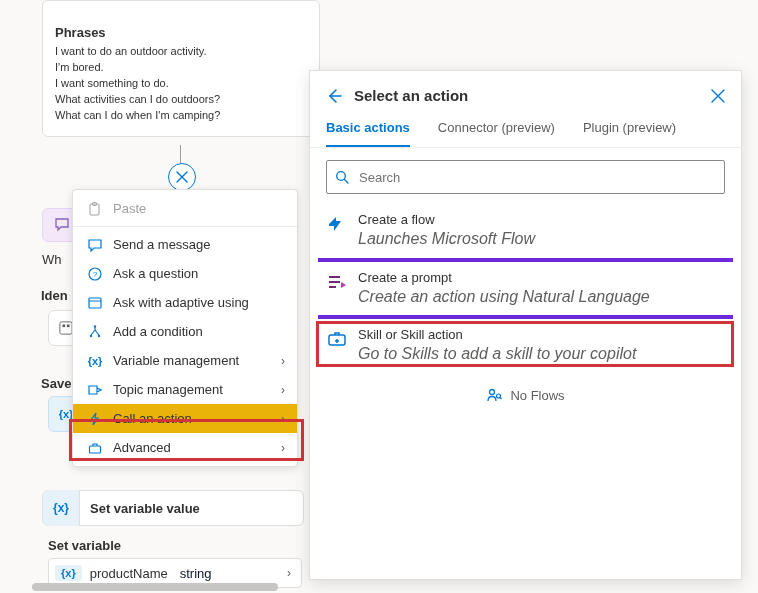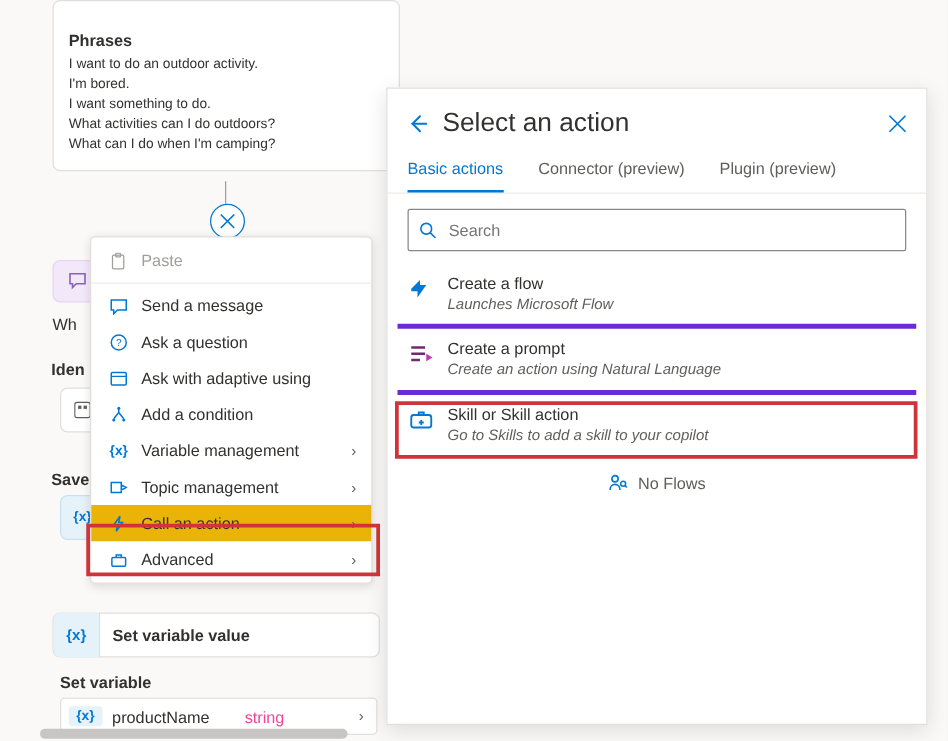--- a/index.html
+++ b/index.html
@@ -156,67 +156,67 @@
     position:absolute; left:48px; top:558px; width:254px; height:30px;
     display:flex;align-items:center;gap:8px;
     border:1px solid #e1dfdd;border-radius:4px;background:#fff;
     box-sizing:border-box;
   }
   .setvar-row .vx-badge{
     background:#e6f2fa;color:#0078d4;font-size:11px;font-weight:600;
     padding:2px 6px;border-radius:3px;margin-left:6px;
   }
   .setvar-row .varname{color:#323130;}
-  .setvar-row .vartype{color:#ec4899;margin-left:20px;}
+  .setvar-row .vartype{color:#0f172a;margin-left:4px;}
   .setvar-row .chev{position:absolute;right:10px;color:#605e5c;font-size:12px;}
 
   
   .panel {
     position: absolute;
     right: 16px;
     top: 70px;
     width: 433px;
     height: 510px;
     background: #fff;
     border: 1px solid #e1dfdd;
     box-shadow: 0 4px 16px rgba(0,0,0,.12);
     z-index: 5;
     box-sizing: border-box;
   }
   .panel-header {
     display:flex;align-items:center;gap:12px;
     padding: 16px 16px 8px 16px;
   }
   .panel-header .back{color:#0078d4;cursor:pointer;font-size:16px;}
-  .panel-header .title{font-size:21px;font-weight:400;flex:1;}
+  .panel-header .title{font-size:15px;font-weight:700;flex:1;}
   .panel-header .close{color:#0078d4;cursor:pointer;font-size:16px;}
   .panel-tabs {
     display:flex;gap:28px;padding:0 16px;border-bottom:1px solid #edebe9;
   }
   .panel-tab {
     padding:8px 0 10px 0;cursor:pointer;color:#605e5c;font-size:13px;
     border-bottom:2px solid transparent;
   }
-  .panel-tab.active{color:#0078d4;border-bottom-color:#0078d4;font-weight:400;}
+  .panel-tab.active{color:#0078d4;border-bottom-color:#0078d4;font-weight:700;}
   .panel-search{
     margin:12px 16px 10px 16px;height:32px;border:1px solid #8a8886;border-radius:2px;
     display:flex;align-items:center;gap:8px;padding:0 8px;
   }
   .panel-search .sicon{color:#0078d4;}
   .panel-search input{border:none;outline:none;flex:1;font-size:13px;color:#605e5c;background:transparent;}
 
   .action-list{padding:0 8px;}
   .action-item{
     display:flex;align-items:flex-start;gap:10px;padding:8px 8px;border-top:4px solid #6d28d9;
     cursor:pointer; position:relative;
   }
   .action-item:first-child{border-top:none;}
   .action-icon{width:22px;height:22px;display:flex;align-items:center;justify-content:center;flex-shrink:0;margin-top:1px;}
   .action-texts .t{font-size:13px;color:#323130;line-height:1.3;}
-  .action-texts .d{font-size:12px;color:#605e5c;font-style:italic;line-height:1.3;}
+  .action-texts .d{font-size:16px;color:#605e5c;font-style:italic;line-height:1.3;}
   .action-highlight {
     position:absolute;
     border:3px solid #d13438;
     pointer-events:none;
     z-index:6;
     left: 316px;
     top: 321px;
     width: 412px;
     height: 40px;
   }

